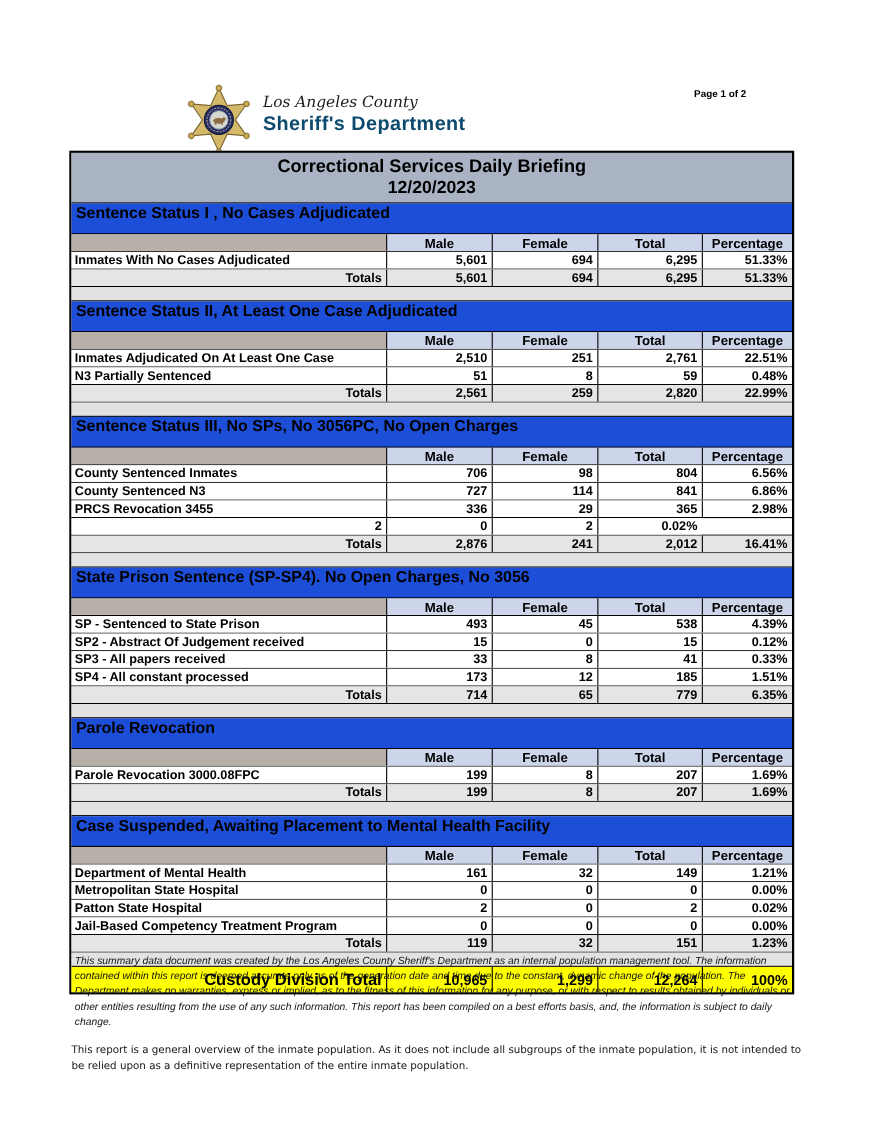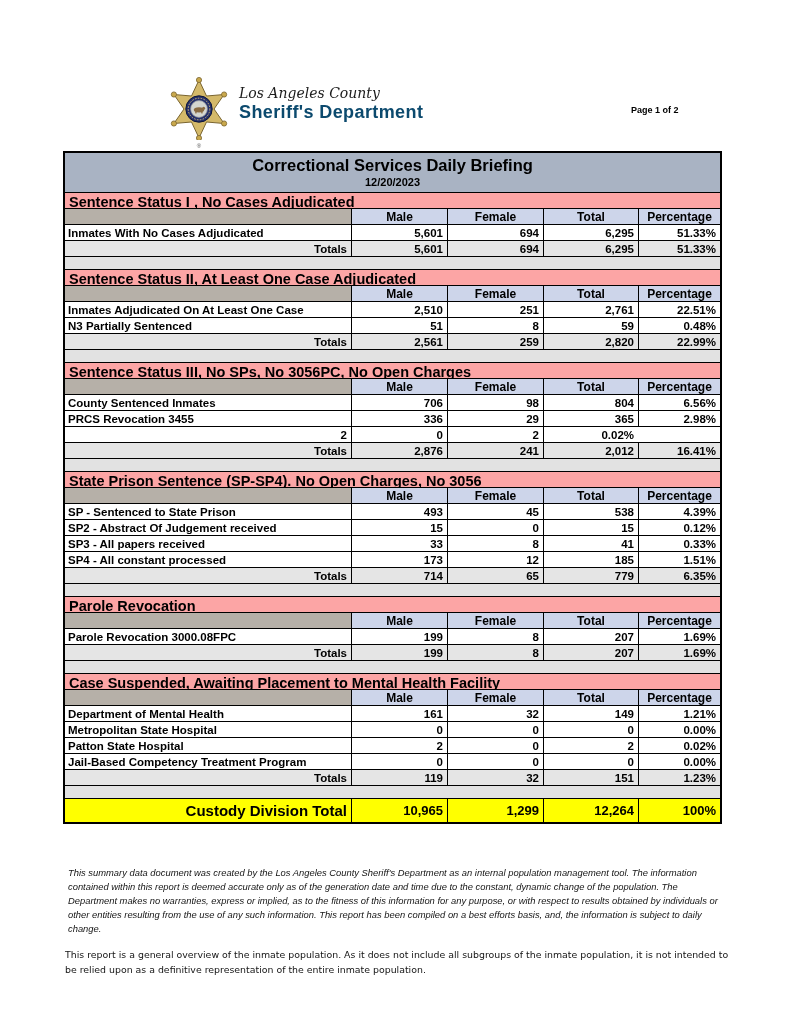--- a/index.html
+++ b/index.html
@@ -10,29 +10,29 @@
   }
   .page { position: absolute; inset: 0; overflow: hidden; }
 
   
   .logo-block { position: absolute; left: 166px; top: 76px; display: flex; align-items: flex-start; }
   .star-wrap { width: 66px; text-align: center; }
   .reg-mark { font-size: 6px; color: #555; line-height: 4px; display: block; }
   .logo-text { margin-left: 7px; margin-top: 9px; }
   .county { font-family: "DejaVu Serif", serif; font-style: italic; font-size: 14px; color: #1c1c1c; }
   .dept { font-weight: bold; font-size: 18px; color: #0c4a6e; letter-spacing: .4px; margin-top: 1px; }
-  .page-ind { position: absolute; left: 631px; top: 105px; font-size: 9px; font-weight: bold; }
+  .page-ind { position: absolute; left: 631px; top: 80px; font-size: 9px; font-weight: bold; }
 
   
-  .report { position: absolute; left: 63px; top: 151px; width: 659px; border: 2px solid #000; background: #fff; }
+  .report { position: absolute; left: 63px; top: 137px; width: 659px; border: 2px solid #000; background: #fff; }
   .title-bar { background: #a9b3c3; border-bottom: 1px solid #000; text-align: center; padding: 3px 0 4px; }
   .title { font-weight: bold; font-size: 16.5px; }
-  .date  { font-weight: bold; font-size: 11px; margin-top: 1px; }
-
-  .sec-title { background: #fca5a5; border-bottom: 1px solid #000; font-weight: bold; font-size: 14.5px; padding: 1px 4px 0; height: 16px; }
+  .date  { font-weight: bold; font-size: 16px; margin-top: 1px; }
+
+  .sec-title { background: #1d4ed8; border-bottom: 1px solid #000; font-weight: bold; font-size: 14.5px; padding: 1px 4px 0; height: 28px; }
 
   .grid-row { display: grid; grid-template-columns: 286px 96px 96px 95px 82px; border-bottom: 1px solid #000; height: 16px; }
   .gc { height: 100%; display: flex; align-items: center; overflow: hidden; white-space: nowrap; }
   .gc:not(:first-child) { border-left: 1px solid #000; }
   .hc.gray { background: #b6b0a8; }
   .hc.blue { background: #cdd5ea; justify-content: center; font-weight: bold; font-size: 12px; }
   .dc { background: #fff; font-weight: bold; font-size: 11.5px; }
   .lbl { padding-left: 3px; }
   .num { justify-content: flex-end; padding-right: 4px; }
   .tc { background: #e5e5e5; font-weight: bold; font-size: 11.5px; }
@@ -148,20 +148,27 @@
           <div class="gc hc blue">Percentage</div>
         </div>
         <div class="grid-row">
           <div class="gc dc lbl">County Sentenced Inmates</div>
           <div class="gc dc num">706</div>
           <div class="gc dc num">98</div>
           <div class="gc dc num">804</div>
           <div class="gc dc num">6.56%</div>
         </div>
         <div class="grid-row">
+          <div class="gc dc lbl">County Sentenced N3</div>
+          <div class="gc dc num">727</div>
+          <div class="gc dc num">114</div>
+          <div class="gc dc num">841</div>
+          <div class="gc dc num">6.86%</div>
+        </div>
+        <div class="grid-row">
           <div class="gc dc lbl">PRCS Revocation 3455</div>
           <div class="gc dc num">336</div>
           <div class="gc dc num">29</div>
           <div class="gc dc num">365</div>
           <div class="gc dc num">2.98%</div>
         </div>
         <div class="grid-row">
           <div class="gc dc num">2</div>
           <div class="gc dc num">0</div>
           <div class="gc dc num">2</div>

